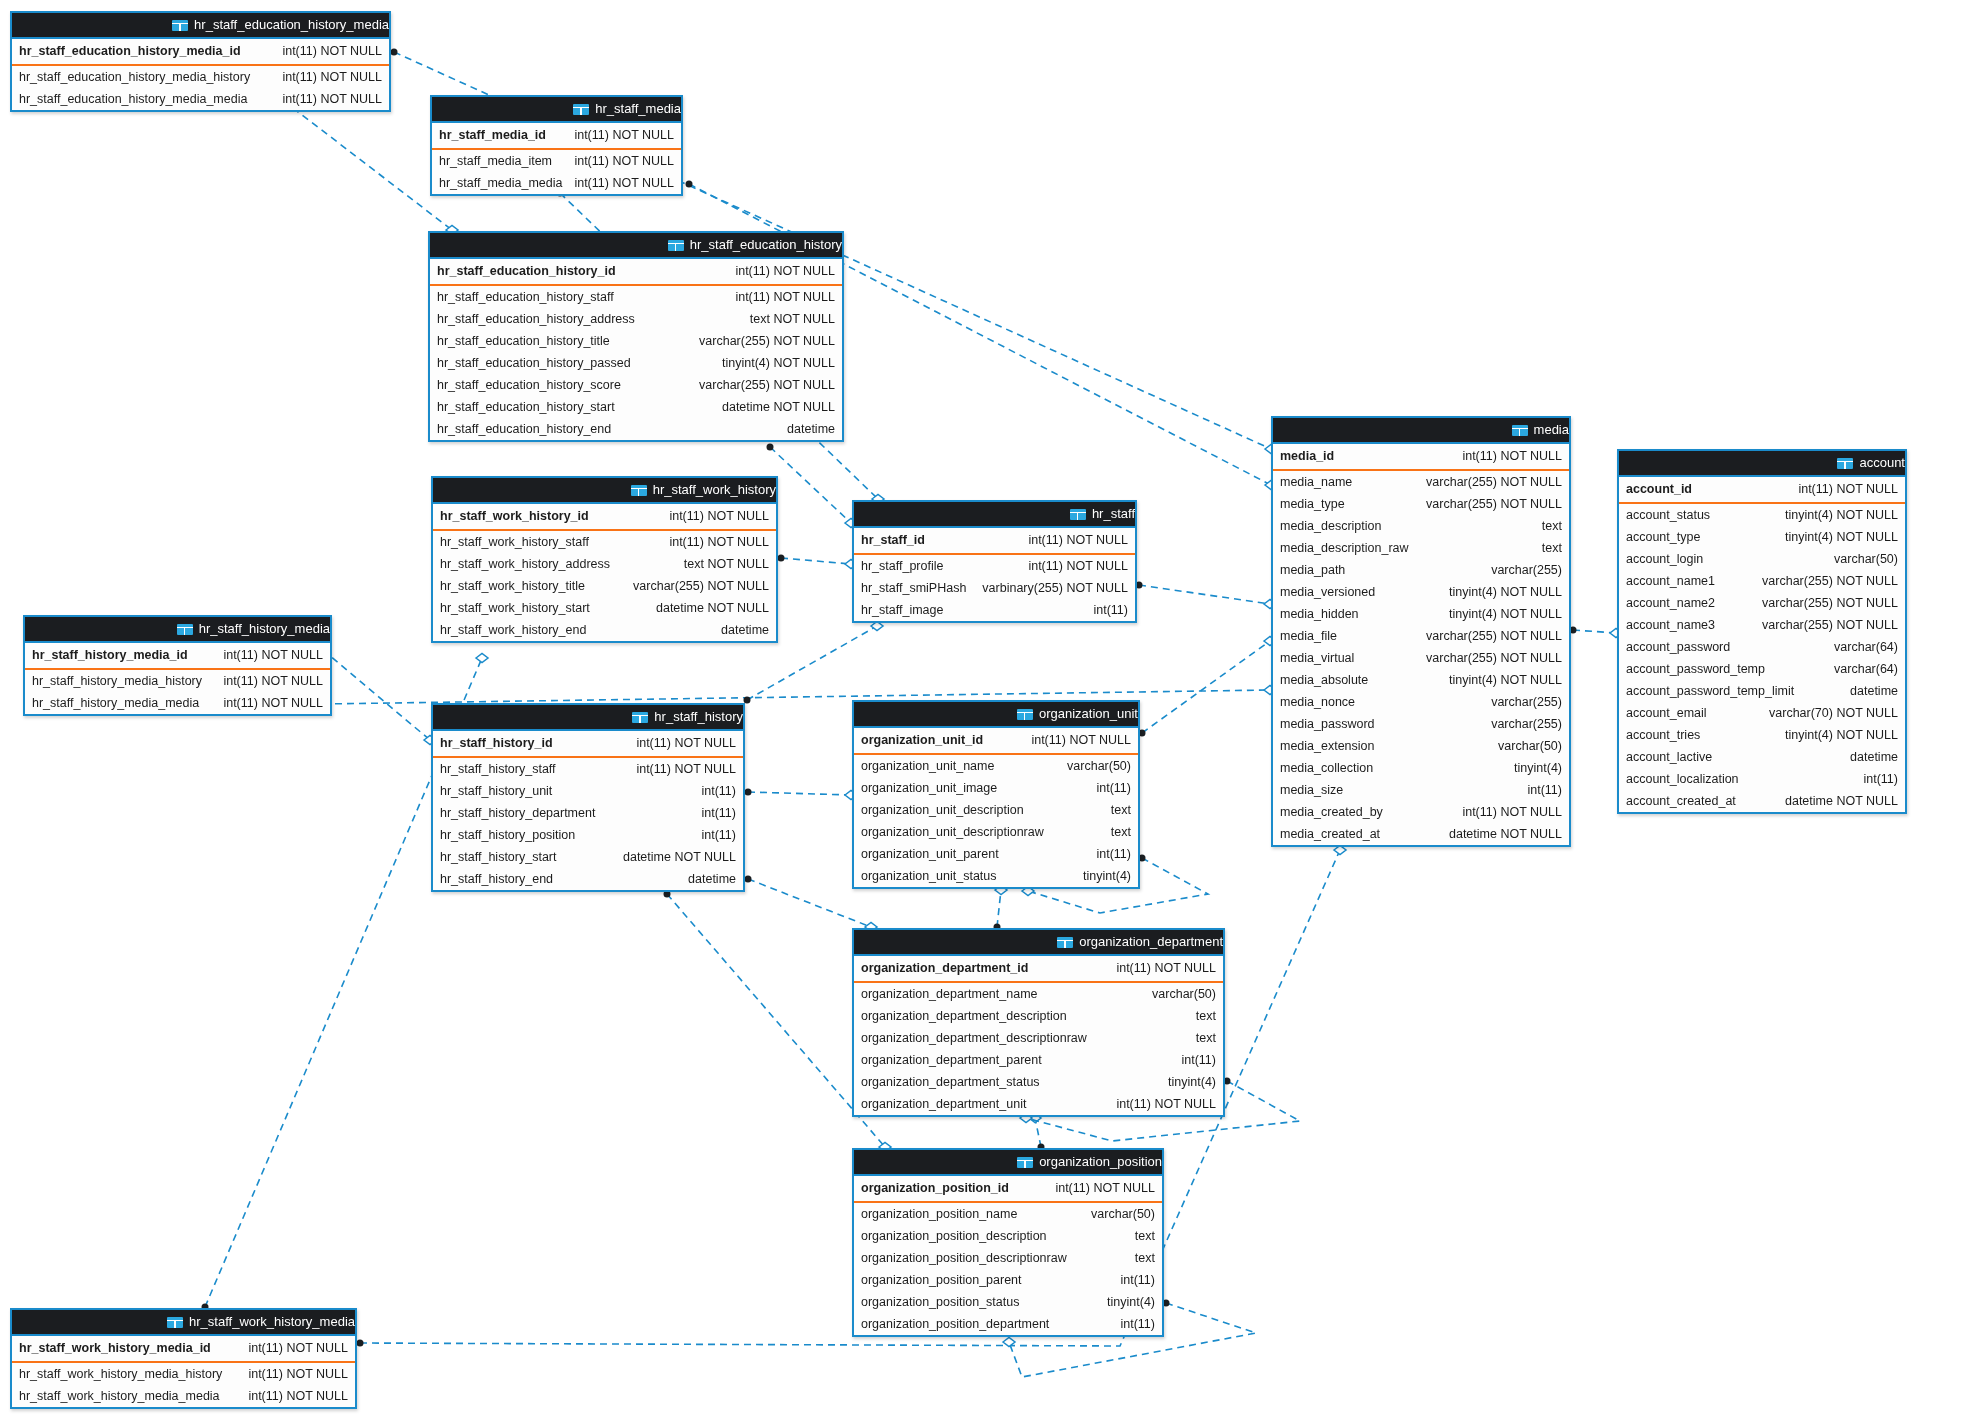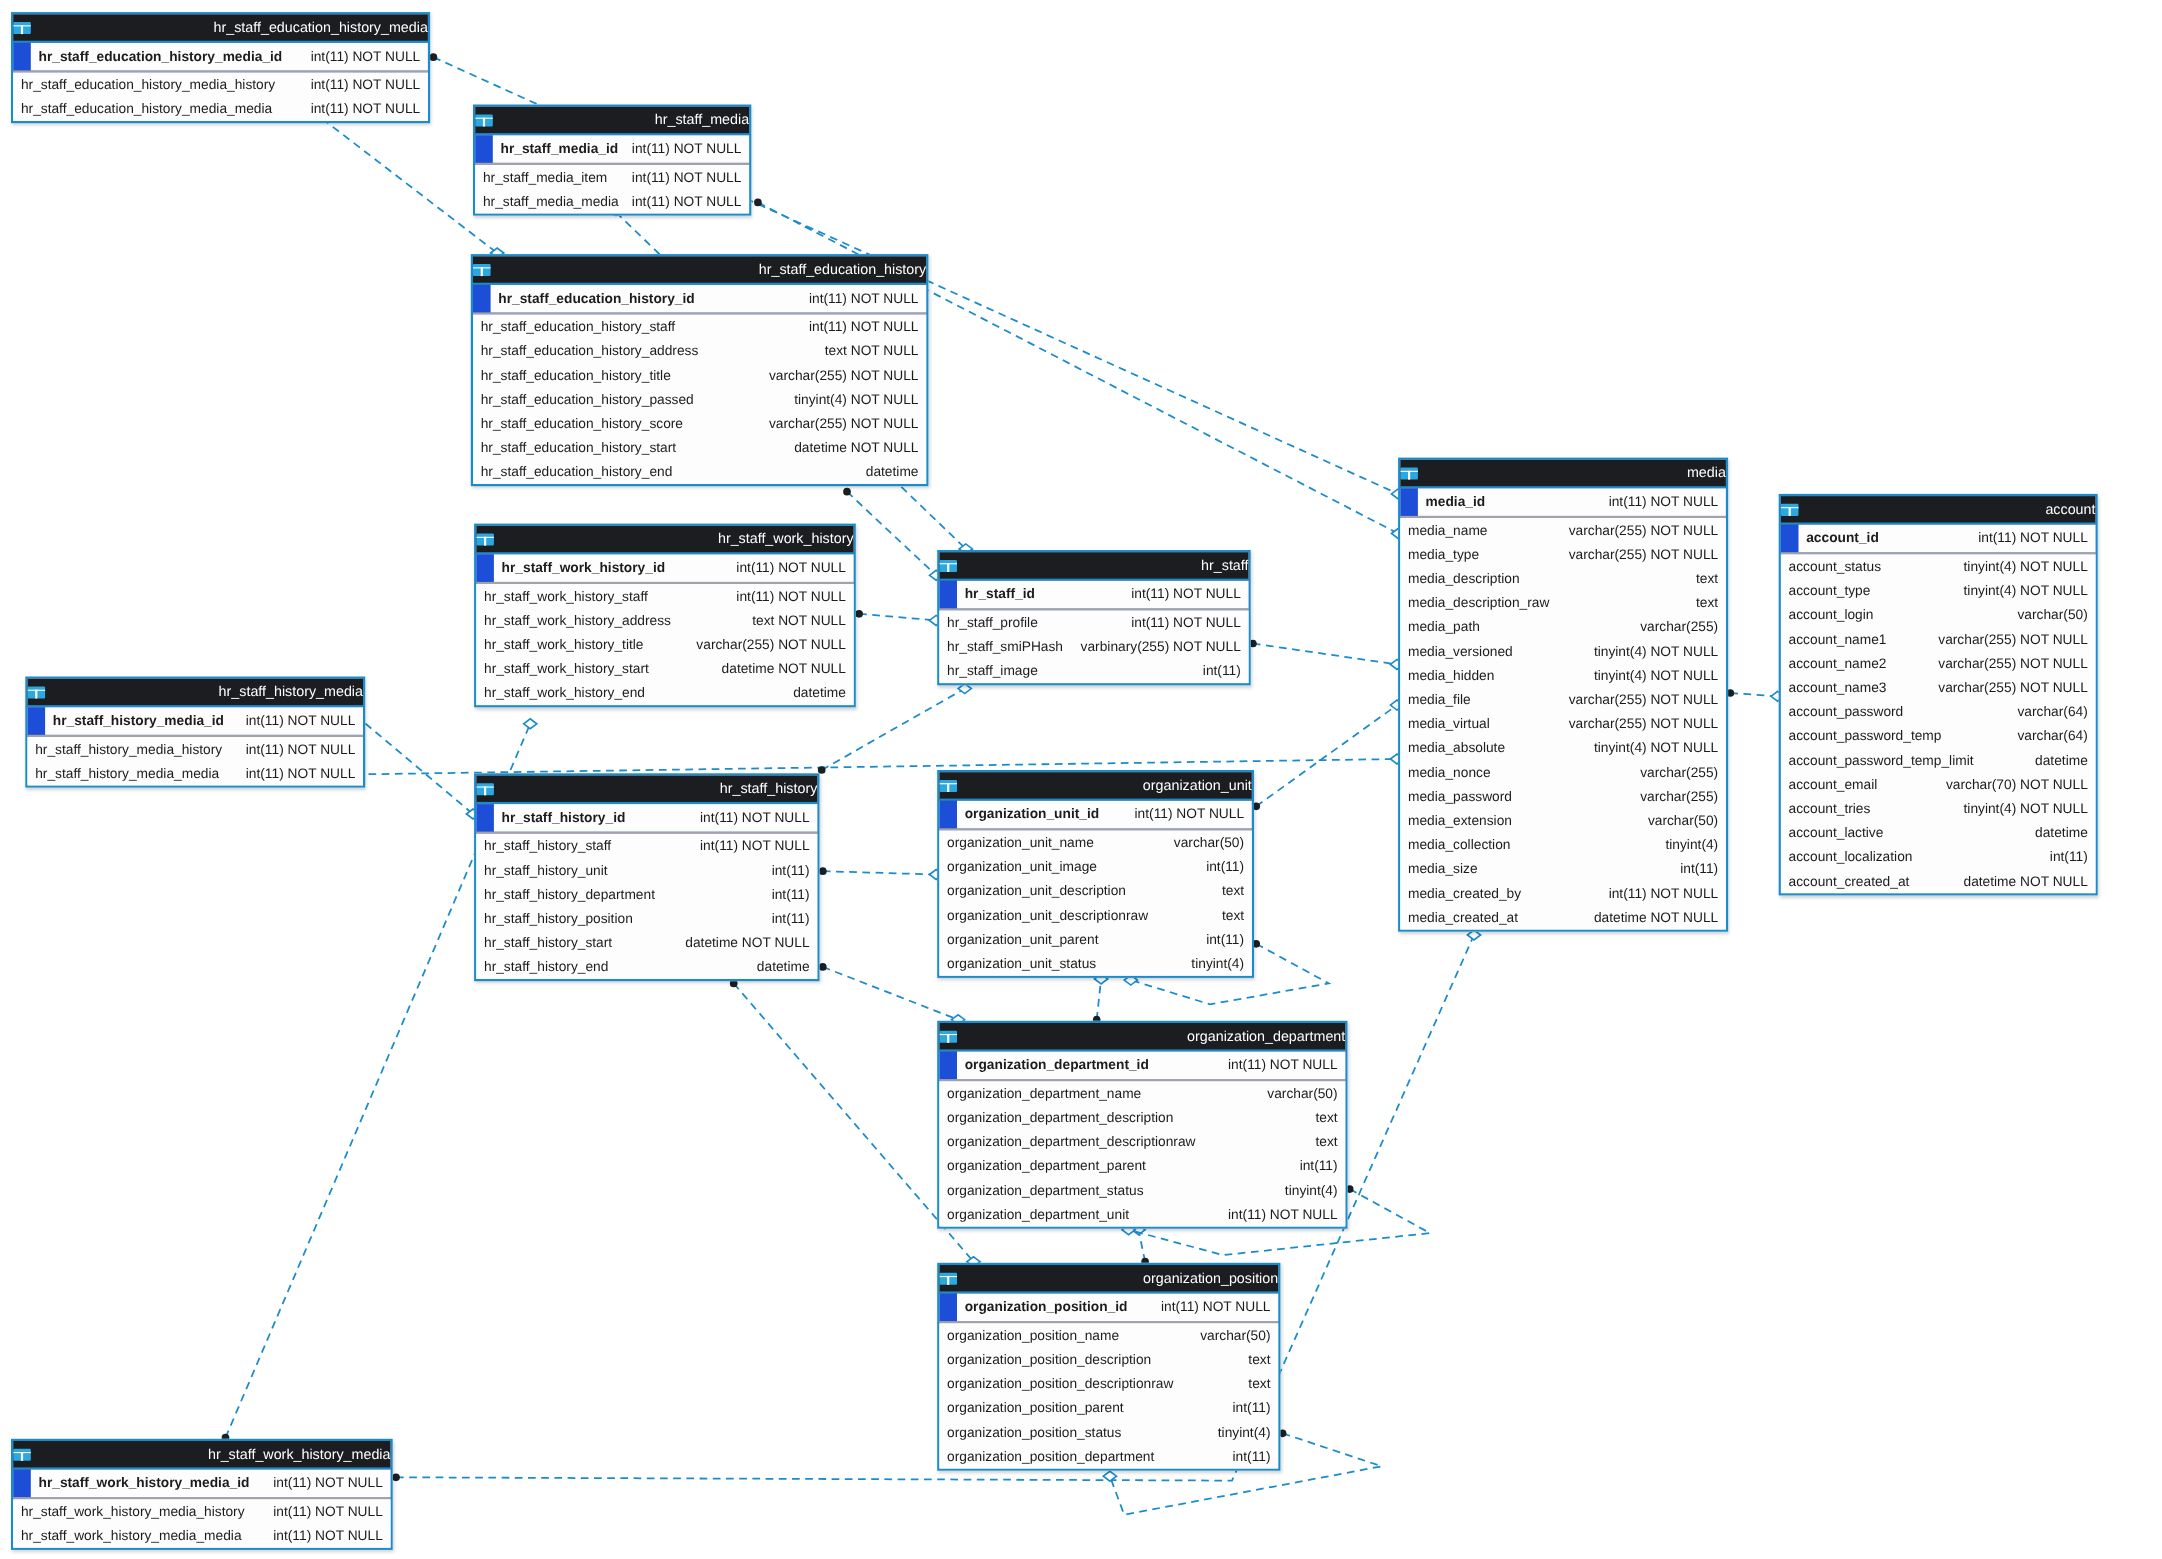--- a/index.html
+++ b/index.html
@@ -6,26 +6,26 @@
   #diagram{position:relative;width:1965px;height:1417px;background:#ffffff;overflow:hidden;
            font-family:"Liberation Sans", sans-serif;}
   #wires{position:absolute;left:0;top:0;width:100%;height:100%;}
   .edge{fill:none;stroke:#1a8bcb;stroke-width:1.6;stroke-dasharray:7 5;}
   .fk-dot{fill:#1b1f22;stroke:none;}
   .ref-diamond{fill:#ffffff;stroke:#1a8bcb;stroke-width:1.5;}
   .tbl{position:absolute;background:#ffffff;border:2px solid #1a8bcb;box-sizing:border-box;
        box-shadow:1px 2px 3px rgba(0,0,0,0.18);}
   .tbl-header{background:#1b1d20;color:#ffffff;height:24px;line-height:24px;text-align:center;
               font-size:13px;border-bottom:2px solid #1a8bcb;white-space:nowrap;overflow:hidden;
-              display:flex;align-items:center;justify-content:space-between;gap:6px;}
+              display:flex;align-items:center;justify-content:flex-end;gap:6px;}
   .tbl-icon{display:inline-block;width:16px;height:11px;background:#2ba8e0;border-radius:1px;
             position:relative;flex:0 0 auto;}
   .tbl-icon::before{content:"";position:absolute;left:0;right:0;top:3px;height:1.5px;background:#ffffff;}
   .tbl-icon::after{content:"";position:absolute;top:3px;bottom:0;left:7px;width:1.5px;background:#ffffff;}
-  .pk-section{border-bottom:2px solid #a3a3a3;background:#1d4ed8;padding-left:16px;}
+  .pk-section{border-bottom:2px solid #f97316;background:#7dd3fc;}
   .row{display:flex;align-items:center;height:22px;line-height:22px;padding:0 7px;
        font-size:12.5px;color:#1c1c1c;white-space:nowrap;overflow:hidden;background:#fdfdfd;}
   .pk-section .row{height:25px;line-height:25px;}
   .row .fname{flex:0 0 auto;}
   .row .spacer{flex:1 1 auto;min-width:6px;}
   .row .ftype{flex:0 0 auto;text-align:right;}
   .row.pk .fname{font-weight:bold;}
 </style>
 </head>
 <body>

